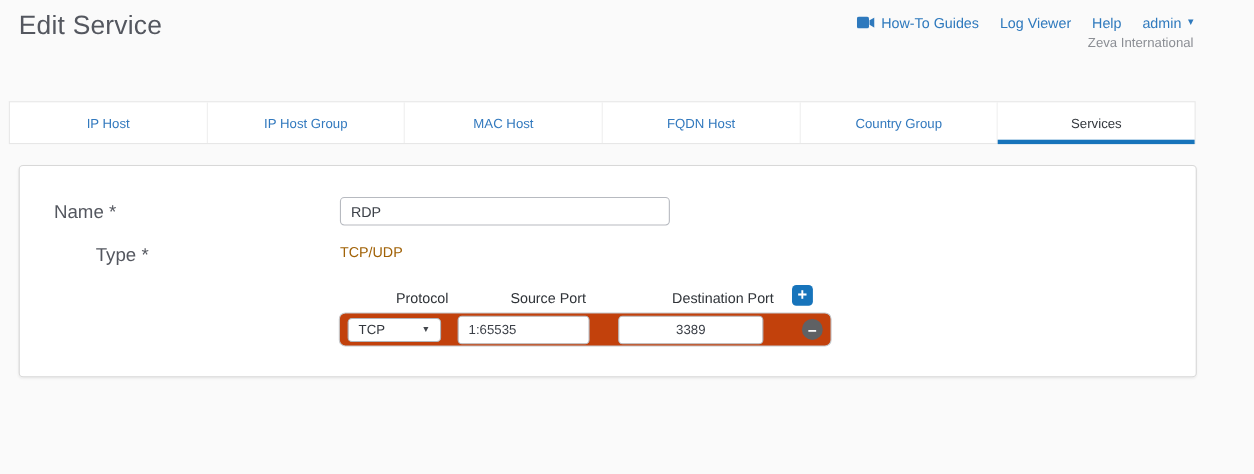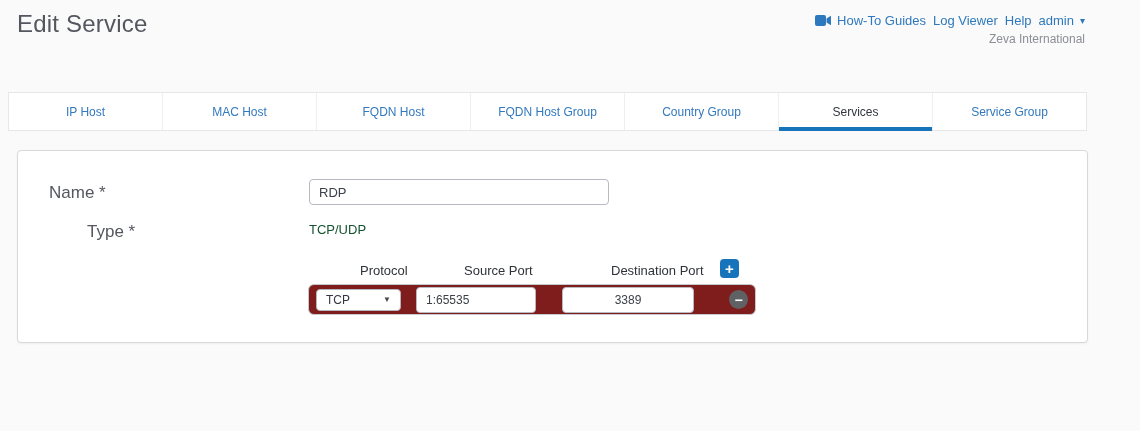--- a/index.html
+++ b/index.html
@@ -13,21 +13,21 @@
   .page { position:relative; width:1140px; height:431px;text-decoration:underline; }
 
   
   .page-title {
     position:absolute; left:17px; top:10px;
     font-size:24px; font-weight:400; color:#54575f;
     letter-spacing:.2px;
   }
   .util-links {
     position:absolute; top:13px; right:55px;
-    display:flex; align-items:center; gap:7px;
+    display:flex; align-items:center; gap:19px;
     font-size:13px; color:#2e79bd;
   }
   .util-link { display:flex; align-items:center; gap:6px; cursor:pointer; white-space:nowrap; color:#2e79bd; }
   .video-icon svg { display:block; }
   .caret { font-size:10px; line-height:1; }
   .account-name {
     position:absolute; top:32px; right:55px;
     font-size:12px; color:#8b8e94;text-align:center;
   }
 
@@ -66,42 +66,42 @@
   .label-type { left:44px; top:71px;margin-left:25px; }
 
   .text-input {
     border:1px solid #b7bac0; border-radius:4px;
     background:#fff; font-size:13px; color:#3c4048;
     font-family:"Liberation Sans", sans-serif;
     padding:12px 9px; outline:none;
   }
   .name-input { position:absolute; left:291px; top:28px; width:300px; height:24px; }
 
-  .type-value { position:absolute; left:291px; top:71px; font-size:13px; color:#14532d; }
+  .type-value { position:absolute; left:291px; top:71px; font-size:13px; color:#a16207; }
 
   
   .port-headers { position:absolute; left:0; top:112px; width:100%; font-size:13px; color:#2f3338; }
   .ph { position:absolute; white-space:nowrap;margin-left:48px; }
   .ph-protocol { left:294px; }
   .ph-source { left:398px; }
   .ph-destination { left:545px; }
 
   .add-port-button {
     position:absolute; left:702px; top:108px;
     width:19px; height:19px; border:none; border-radius:4px;
     background:#1774bb; color:#fff; cursor:pointer;
     display:flex; align-items:center; justify-content:center;
     font-size:15px; font-weight:700; line-height:1;
     font-family:"Liberation Sans", sans-serif; padding:0;
   }
 
   .port-row {
     position:absolute; left:290px; top:133px;
     width:448px; height:31px;
-    background:#7f1d1d;
+    background:#c2410c;
     border:1px solid #c6c9cd;
     border-radius:6px;
     display:flex; align-items:center;
     padding:0 7px;
   }
   .protocol-select {
     width:85px; height:22px;
     background:#fff; border:1px solid #b3b6bc; border-radius:4px;
     display:flex; align-items:center; justify-content:space-between;
     padding:0 9px; font-size:12px; color:#33373d; cursor:pointer;
@@ -143,26 +143,25 @@
     </span>
     <span class="util-link">
       <span>admin</span>
       <span class="caret">▾</span>
     </span>
   </div>
   <div class="account-name">Zeva International</div>
 
   <div class="tab-bar">
     <div class="tab">IP Host</div>
+    <div class="tab">IP Host Group</div>
     <div class="tab">MAC Host</div>
     <div class="tab">FQDN Host</div>
-    <div class="tab">FQDN Host Group</div>
     <div class="tab">Country Group</div>
     <div class="tab active">Services</div>
-    <div class="tab">Service Group</div>
   </div>
 
   <div class="card">
 
     <div class="form-label label-name">Name *</div>
     <input class="text-input name-input" type="text" value="RDP" style="">
 
     <div class="form-label label-type">Type *</div>
     <div class="type-value">TCP/UDP</div>
 

